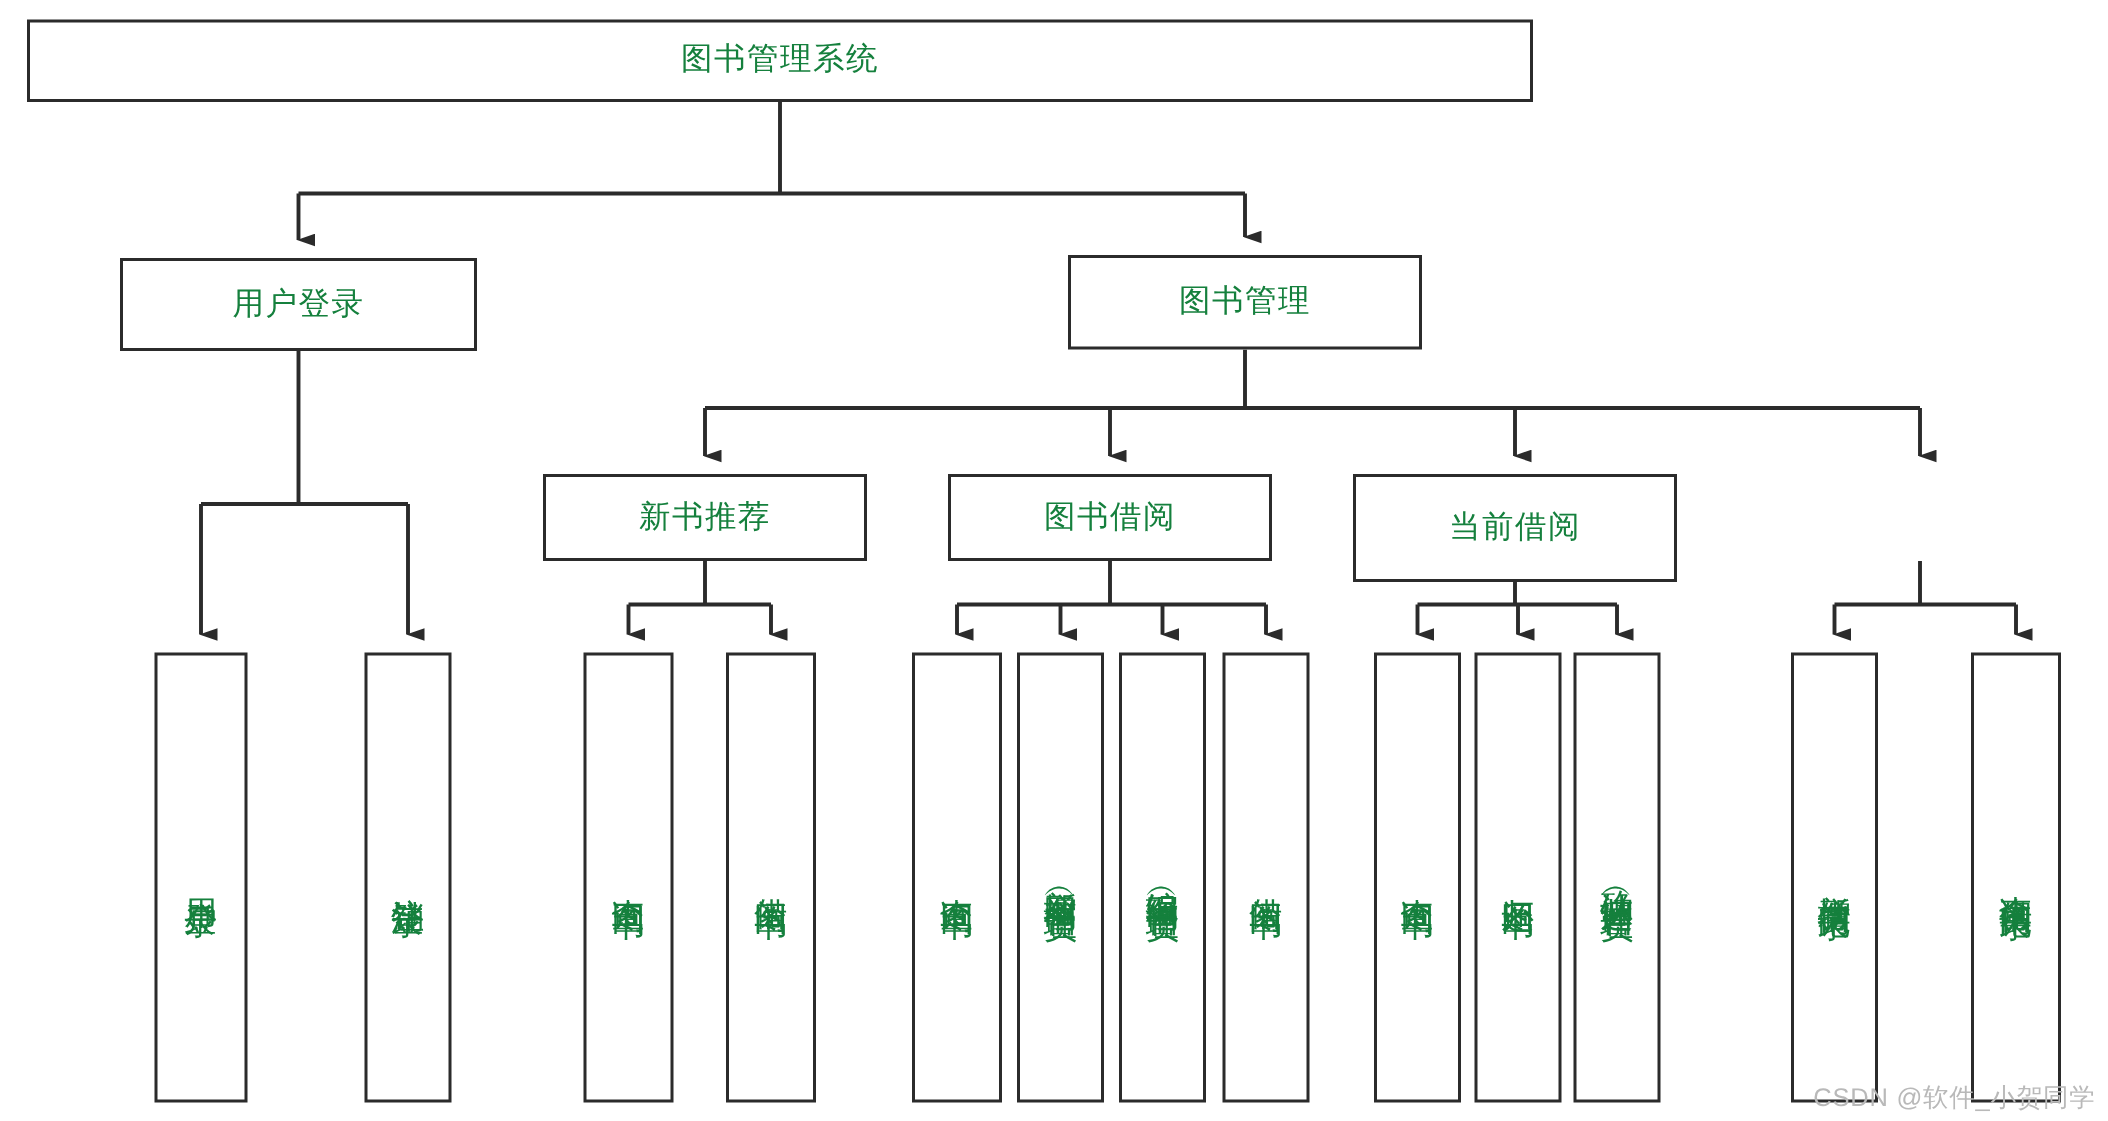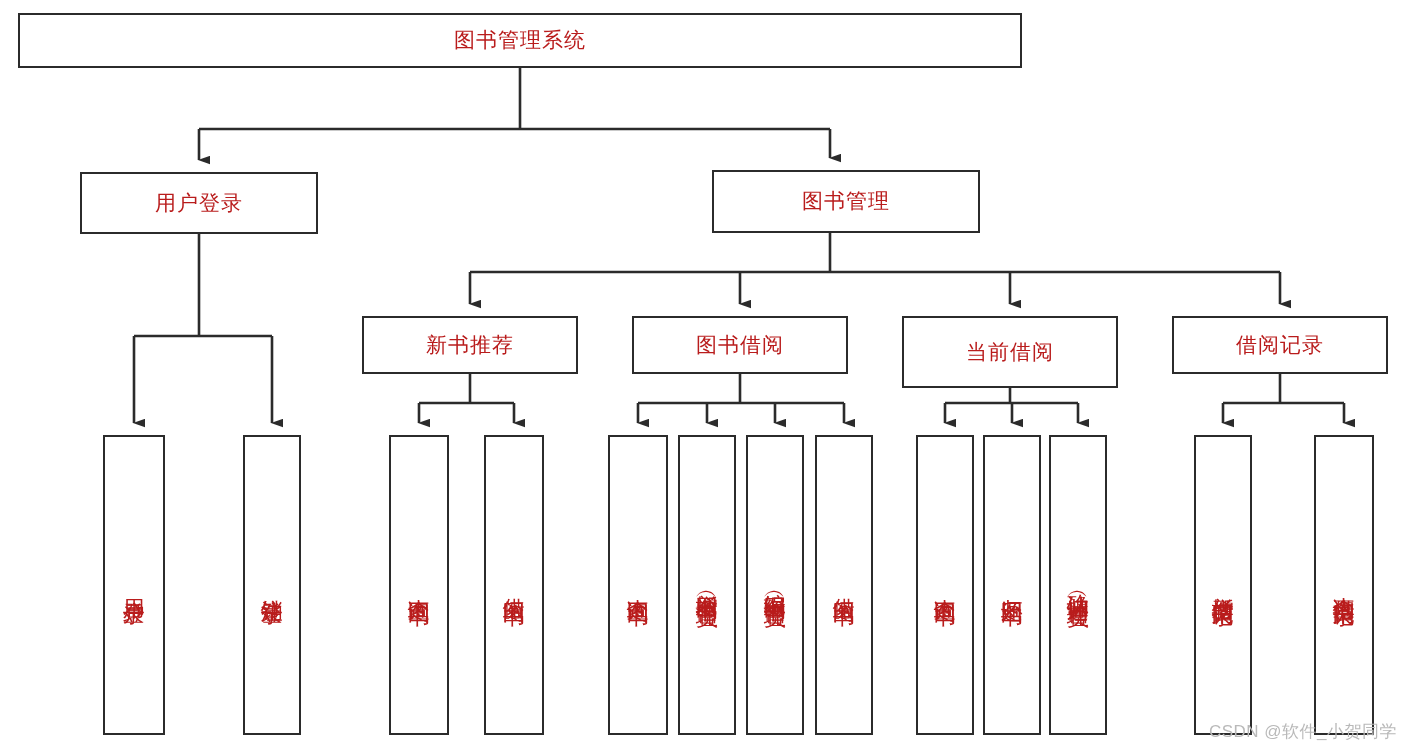--- a/index.html
+++ b/index.html
@@ -33,21 +33,21 @@
     background: #ffffff;
     display: flex;
     align-items: center;
     justify-content: center;
     color: #1a1a1a;
   }
   .node-label {
     display: block;
     text-align: center;
     line-height: 1.18;
-    color: #b91c1c;
+    color: #15803d;
     white-space: pre-wrap;
   }
   .horizontal .node-label {
     font-size: 21px;
     letter-spacing: 1px;
   }
   .vertical {
     writing-mode: vertical-rl;
     text-orientation: upright;
   }
@@ -127,35 +127,32 @@
     </g>
   </svg>
 
   <div class="node-box horizontal" style="left:18px; top:13px; width:1004px; height:55px;">
     <span class="node-label">图书管理系统</span>
   </div>
 
   <div class="node-box horizontal" style="left:80px; top:172px; width:238px; height:62px;">
     <span class="node-label">用户登录</span>
   </div>
-  <div class="node-box horizontal" style="left:712px; top:170px; width:268px; height:63px;">
+  <div class="node-box horizontal" style="left:712px; top:170px; width:236px; height:63px;">
     <span class="node-label">图书管理</span>
   </div>
 
   <div class="node-box horizontal" style="left:362px; top:316px; width:216px; height:58px;">
     <span class="node-label">新书推荐</span>
   </div>
   <div class="node-box horizontal" style="left:632px; top:316px; width:216px; height:58px;">
     <span class="node-label">图书借阅</span>
   </div>
   <div class="node-box horizontal" style="left:902px; top:316px; width:216px; height:72px;">
     <span class="node-label">当前借阅</span>
-  </div>
-  <div class="node-box horizontal" style="left:1172px; top:316px; width:216px; height:58px;">
-    <span class="node-label">借阅记录</span>
   </div>
 
   <div class="node-box vertical" style="left:103px; top:435px; width:62px; height:300px;">
     <span class="node-label">用户登录</span>
   </div>
   <div class="node-box vertical" style="left:243px; top:435px; width:58px; height:300px;">
     <span class="node-label">注销登录</span>
   </div>
   <div class="node-box vertical" style="left:389px; top:435px; width:60px; height:300px;">
     <span class="node-label">查询图书</span>

